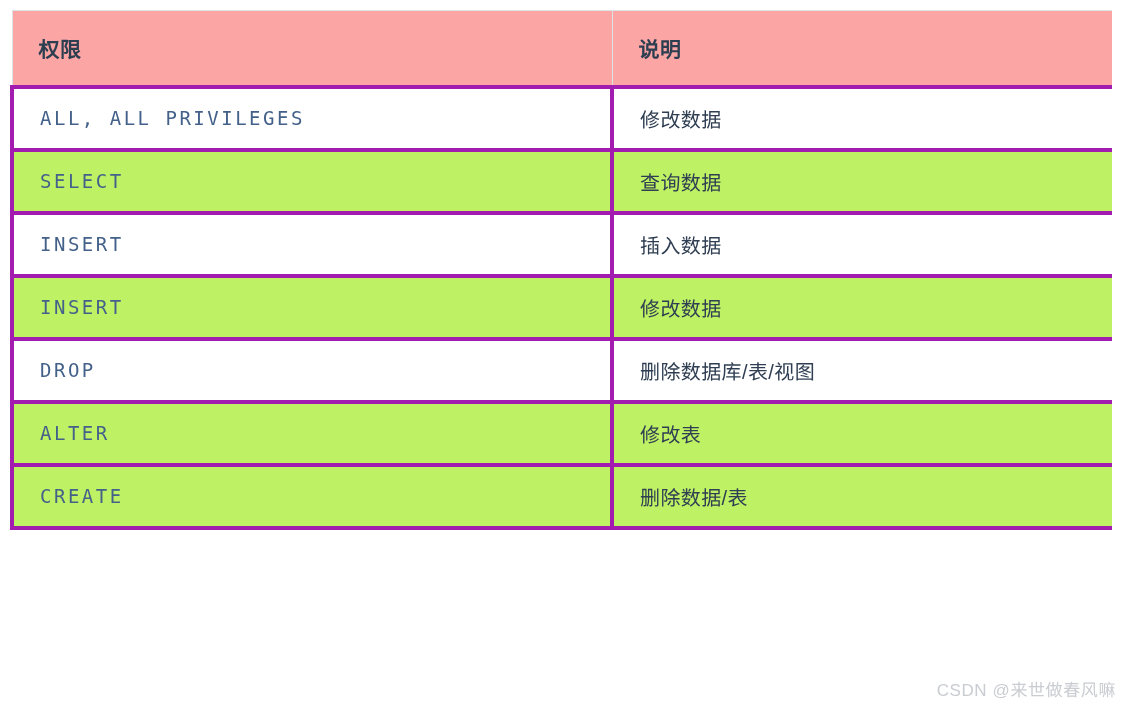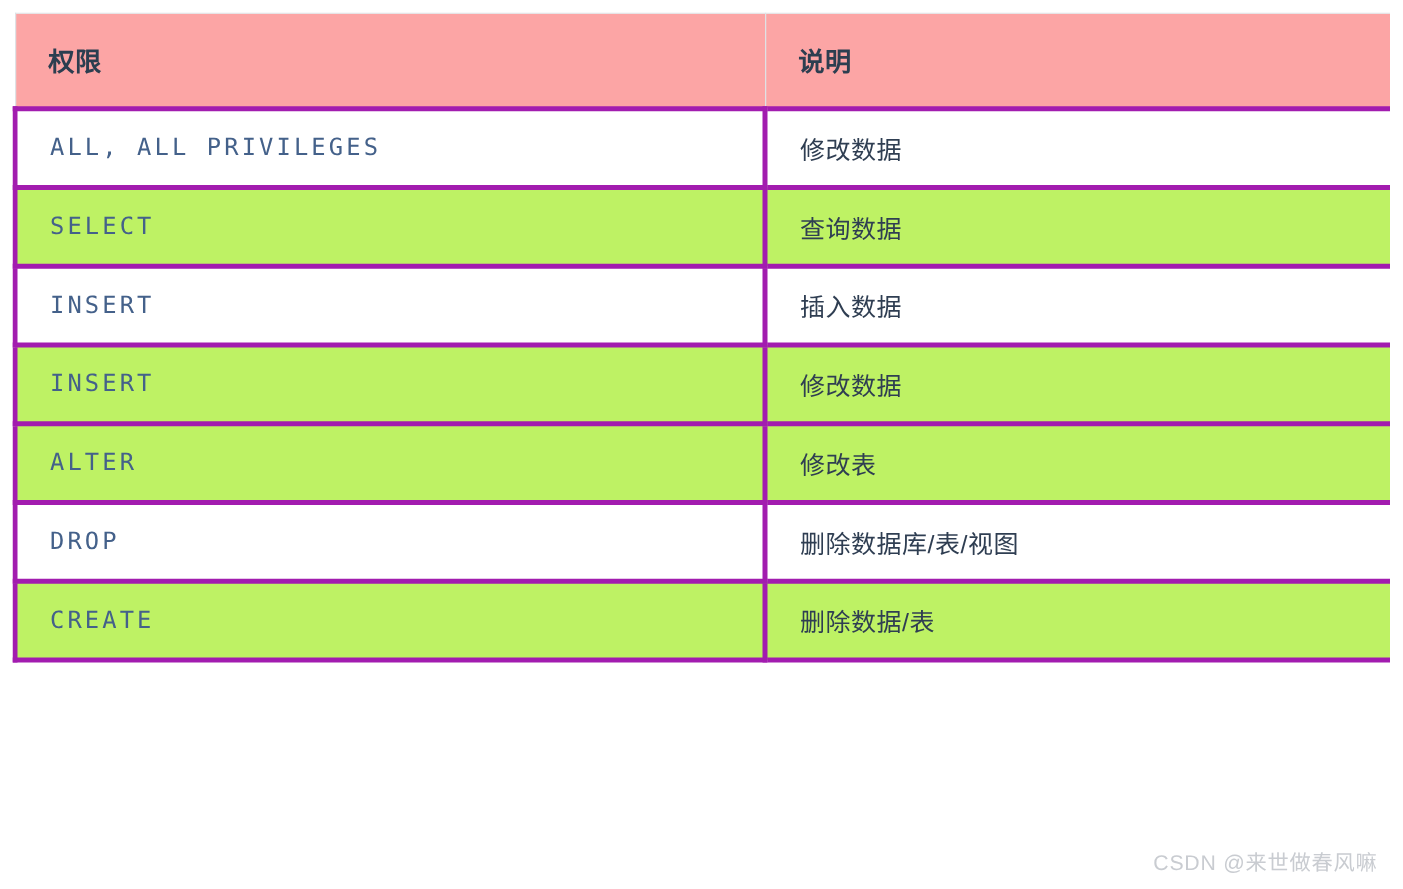--- a/index.html
+++ b/index.html
@@ -77,21 +77,21 @@
     font-family: "Liberation Sans", "DejaVu Sans", sans-serif;
     font-size: 20px;
     color: #2f3e52;
     letter-spacing: 0.4px;
     white-space: nowrap;
   }
 
   
   .watermark {
     position: absolute;
-    right: 20px;
+    right: 6px;
     bottom: 10px;
     font-family: "Liberation Sans", "DejaVu Sans", sans-serif;
     font-size: 17px;
     color: #c9ccd1;
     letter-spacing: 0.6px;
     white-space: nowrap;
     pointer-events: none;
     user-select: none;
   }
 </style>
@@ -120,27 +120,27 @@
         <td class="cell-desc">查询数据</td>
       </tr>
       <tr class="data-row row-odd">
         <td class="cell-perm">INSERT</td>
         <td class="cell-desc">插入数据</td>
       </tr>
       <tr class="data-row row-even">
         <td class="cell-perm">INSERT</td>
         <td class="cell-desc">修改数据</td>
       </tr>
+      <tr class="data-row row-odd">
+        <td class="cell-perm">DROP</td>
+        <td class="cell-desc">删除数据库/表/视图</td>
+      </tr>
       <tr class="data-row row-even">
         <td class="cell-perm">ALTER</td>
         <td class="cell-desc">修改表</td>
-      </tr>
-      <tr class="data-row row-odd">
-        <td class="cell-perm">DROP</td>
-        <td class="cell-desc">删除数据库/表/视图</td>
       </tr>
       <tr class="data-row row-even">
         <td class="cell-perm">CREATE</td>
         <td class="cell-desc">删除数据/表</td>
       </tr>
     </tbody>
   </table>
 </div>
 
 <div class="watermark">CSDN @来世做春风嘛</div>

